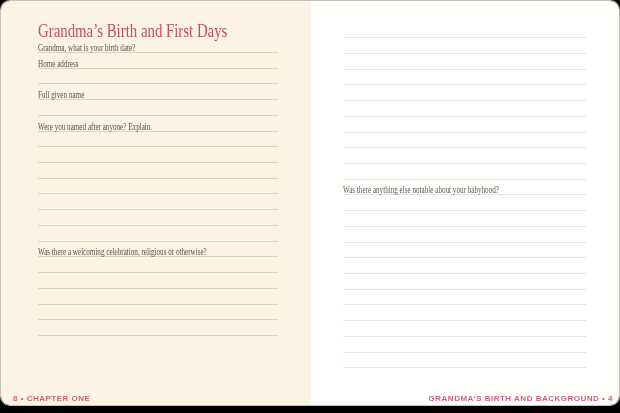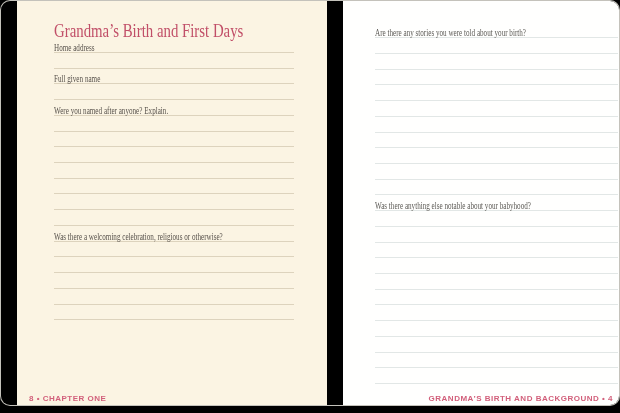--- a/index.html
+++ b/index.html
@@ -21,21 +21,21 @@
     position:relative;
   }
   .book{
     position:absolute;
     left:1px;top:1px;right:1px;bottom:8px;
     border-radius:9px;
     overflow:hidden;
     display:flex;
     box-shadow:0 0 0 1px rgba(230,228,220,0.85);
   }
-  .page{position:relative;height:100%;margin-left:16px;}
+  .page{position:relative;height:100%;}
   .page-left{flex:0 0 310px;background:var(--page-cream);}
   .page-right{flex:1 1 auto;background:var(--page-white);}
   .page-title{
     position:absolute;left:37px;top:20px;
     font-size:19px;line-height:20px;
     color:var(--title-pink);
     white-space:nowrap;
     transform:scaleX(0.78);
     transform-origin:left top;
   }
@@ -69,20 +69,23 @@
 </style>
 </head>
 <body>
 
 <div class="book">
 
   <div class="page page-left">
     <div class="page-title">Grandma’s Birth and First Days</div>
     <div class="rows rows-left">
         <div class="row">
+          <span>Grandma, what is your birth date?</span>
+        </div>
+        <div class="row">
           <span>Home address</span>
         </div>
         <div class="row"></div>
         <div class="row">
           <span>Full given name</span>
         </div>
         <div class="row"></div>
         <div class="row">
           <span>Were you named after anyone? Explain.</span>
         </div>
@@ -100,23 +103,20 @@
         <div class="row"></div>
         <div class="row"></div>
         <div class="row"></div>
         <div class="row"></div>
       </div>
     <div class="page-footer footer-left">8 • CHAPTER ONE</div>
   </div>
 
   <div class="page page-right">
     <div class="rows rows-right">
-        <div class="row">
-          <span>Are there any stories you were told about your birth?</span>
-        </div>
         <div class="row"></div>
         <div class="row"></div>
         <div class="row"></div>
         <div class="row"></div>
         <div class="row"></div>
         <div class="row"></div>
         <div class="row"></div>
         <div class="row"></div>
         <div class="row"></div>
         <div class="row"></div>

